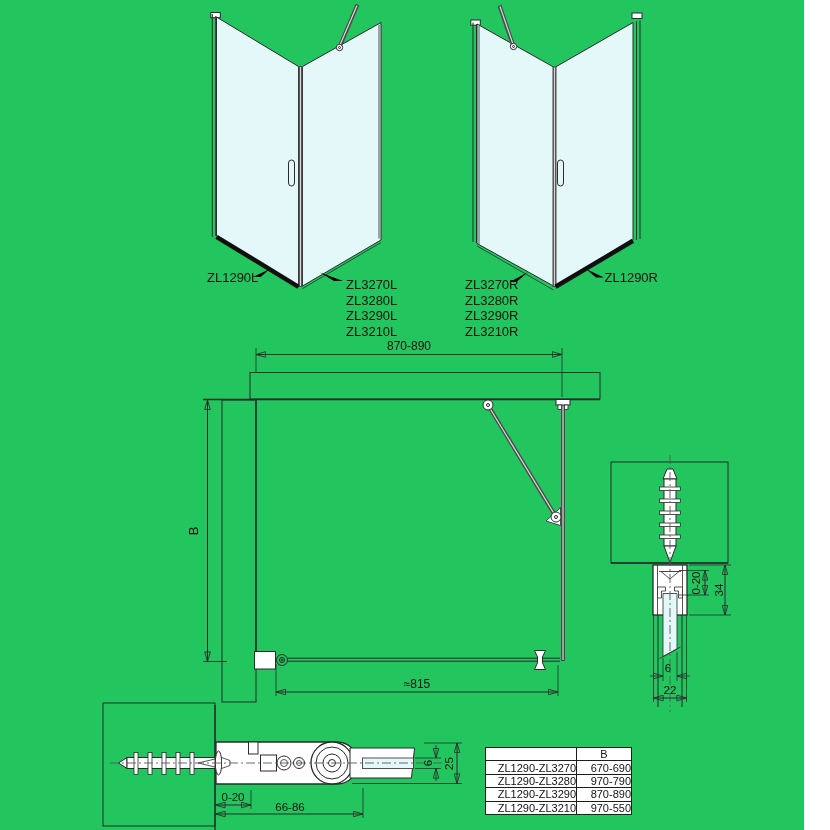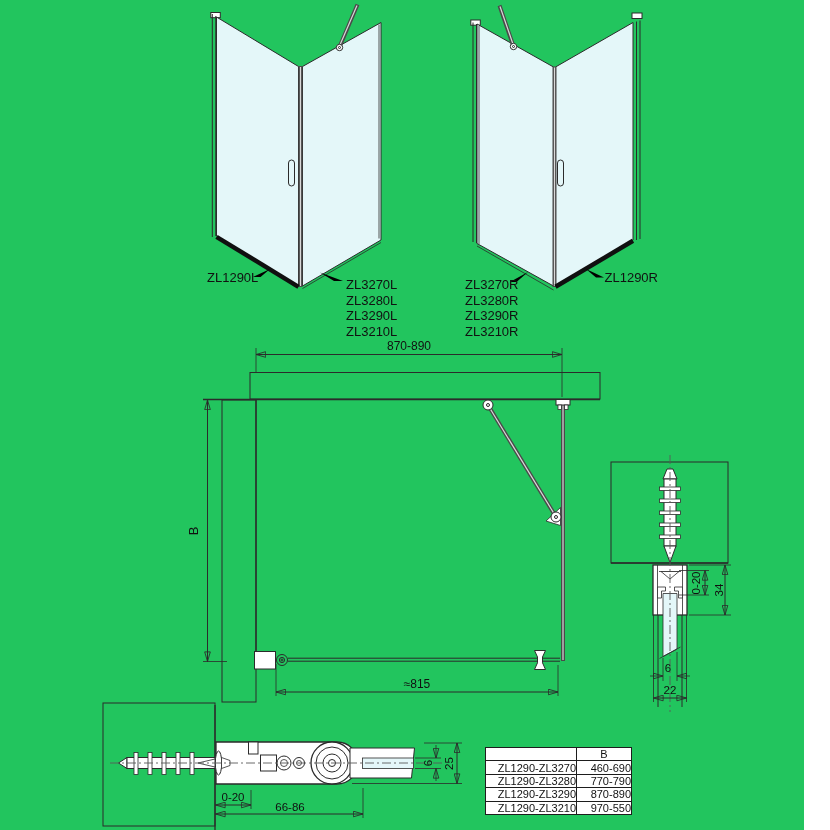--- a/index.html
+++ b/index.html
@@ -263,25 +263,25 @@
 
 <div id="spec-table">
   <table>
     <tbody>
           <tr>
       <th class="c-model"></th>
       <th class="c-b">B</th>
     </tr>
     <tr>
       <td class="c-model">ZL1290-ZL3270</td>
-      <td class="c-b">460-690</td>
+      <td class="c-b">670-690</td>
     </tr>
     <tr>
       <td class="c-model">ZL1290-ZL3280</td>
-      <td class="c-b">770-790</td>
+      <td class="c-b">970-790</td>
     </tr>
     <tr>
       <td class="c-model">ZL1290-ZL3290</td>
       <td class="c-b">870-890</td>
     </tr>
     <tr>
       <td class="c-model">ZL1290-ZL3210</td>
       <td class="c-b">970-550</td>
     </tr>
   </tbody>

